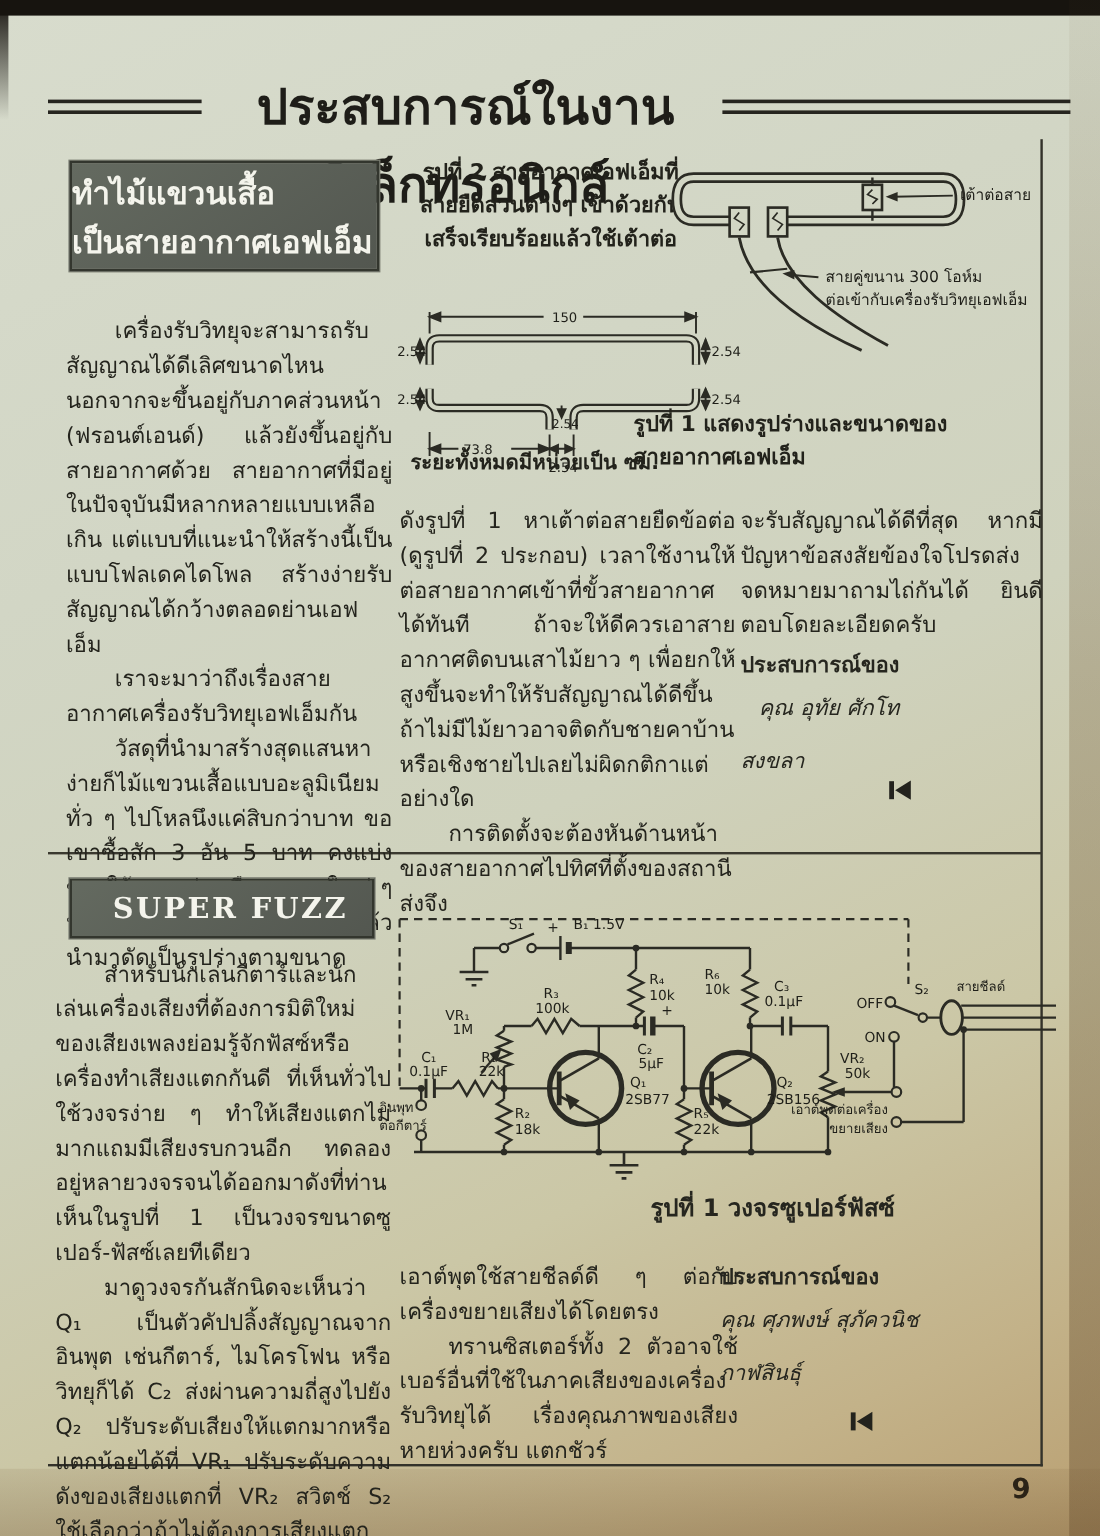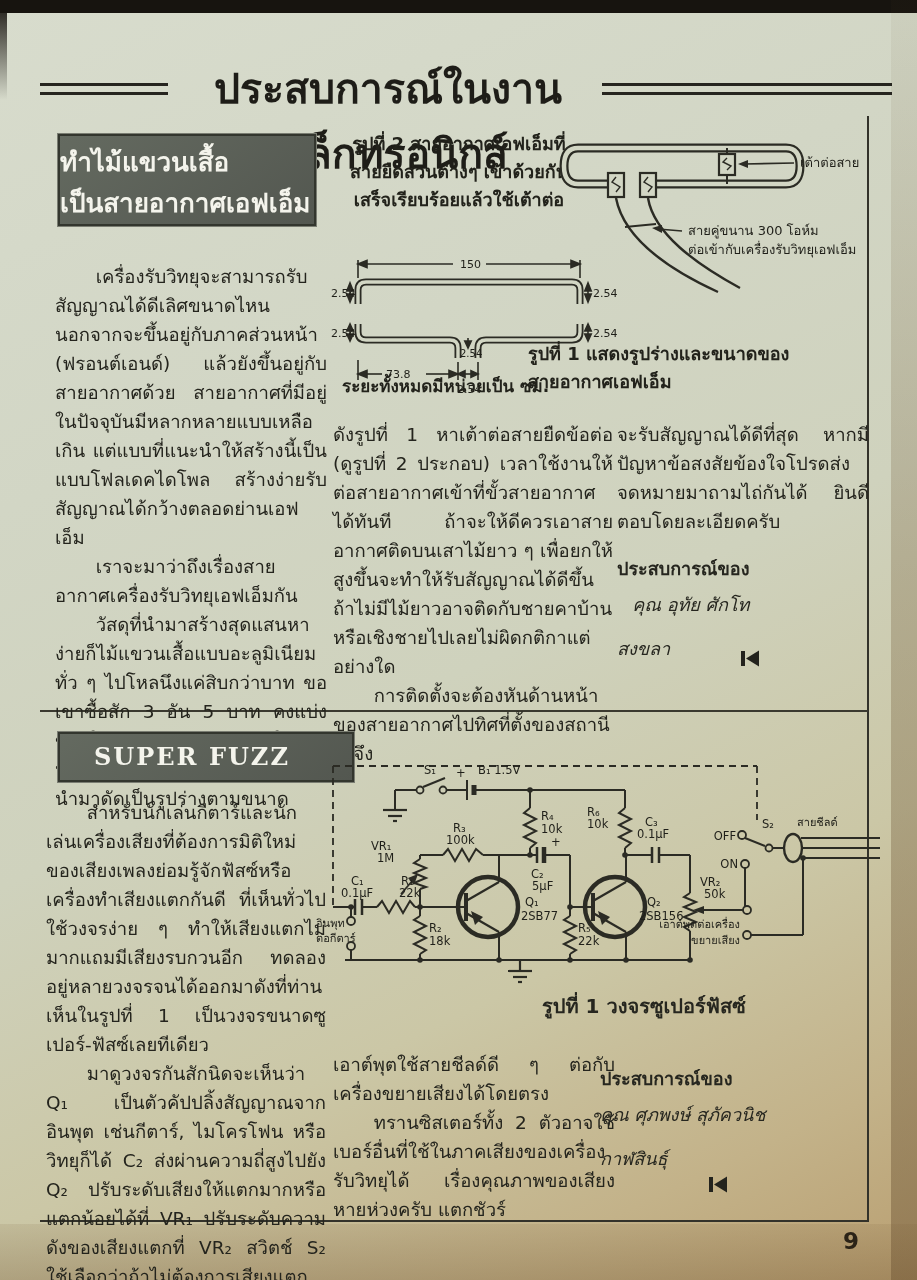--- a/index.html
+++ b/index.html
@@ -16,30 +16,30 @@
   .header-title{left:168px;top:56px;width:440px;text-align:center;font-size:41px;font-weight:bold;color:#1e1d18;letter-spacing:0px;}
   .dbl-rule{height:6px;border-top:3px solid #26251f;border-bottom:3px solid #26251f;}
   .rule-left{left:40px;top:83px;width:128px;}
   .rule-right{left:602px;top:83px;width:290px;}
   .frame-right{left:867px;top:116px;width:2px;height:1106px;background:#33322a;}
   .frame-bottom{left:40px;top:1220px;width:829px;height:2px;background:#33322a;}
   .divider{left:40px;top:710px;width:828px;height:2px;background:#3a392f;}
   .titlebox{background:linear-gradient(145deg,#646a60,#535750);border:2px solid #33362e;color:#f4f4ec;
     box-shadow:0 0 0 1px #7a7d72;}
   .titlebox1{left:58px;top:134px;width:258px;height:92px;text-align:left;font-weight:bold;font-size:26px;line-height:41px;padding-top:6px;box-sizing:border-box;}
-  .titlebox2{left:58px;top:732px;width:296px;height:50px;font-weight:bold;font-size:24px;line-height:46px;padding-left:34px;box-sizing:border-box;font-family:"DejaVu Serif",serif;letter-spacing:2px;}
+  .titlebox2{left:58px;top:732px;width:254px;height:50px;font-weight:bold;font-size:24px;line-height:46px;padding-left:34px;box-sizing:border-box;font-family:"DejaVu Serif",serif;letter-spacing:2px;}
   .bodycol{font-size:18.5px;line-height:29px;text-align:justify;color:#24241d;}
   .bodycol p{margin:0;}
   .bodycol p.ind{text-indent:2.2em;}
   .caption{font-size:18px;line-height:28px;font-weight:bold;color:#22221b;}
   .fig2cap{left:333px;top:130px;width:252px;text-align:center;}
   .fig1cap{left:528px;top:340px;width:268px;}
   .fignote{left:342px;top:372px;font-size:17px;font-weight:bold;}
   .circcap{left:542px;top:990px;font-size:20px;font-weight:bold;text-align:center;}
-  .byline{font-size:18px;line-height:30px;margin-top:14px;}
+  .byline{font-size:18px;line-height:30px;}
   .byline .lbl{font-weight:bold;}
   .byline .nm{font-family:"DejaVu Serif",serif;font-style:italic;margin-top:6px;text-align:right;}
   .byline .pl{font-family:"DejaVu Serif",serif;font-style:italic;margin-top:14px;}
   .pageno{left:843px;top:1228px;font-size:23px;font-weight:bold;color:#2b2317;}
   svg text{font-family:"DejaVu Sans",sans-serif;fill:#1f1f19;}
   .sch{stroke:#2b2b24;fill:none;}
 </style>
 </head>
 <body>
 

